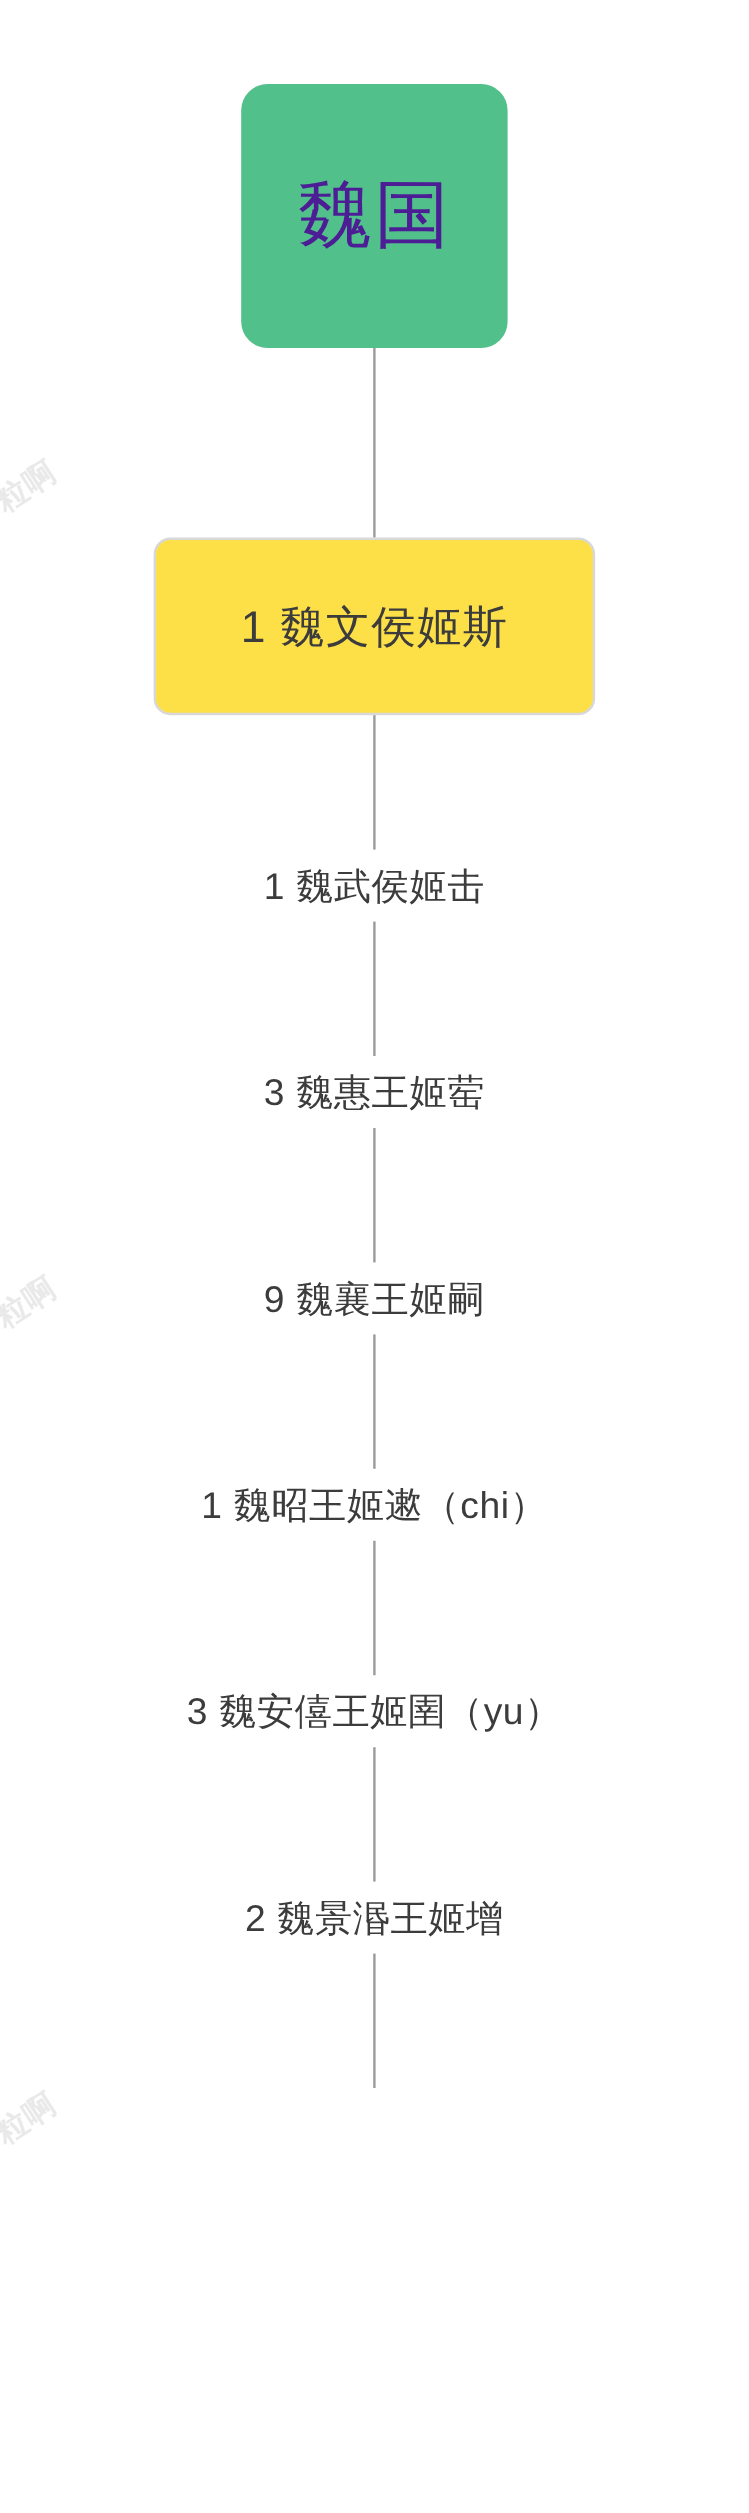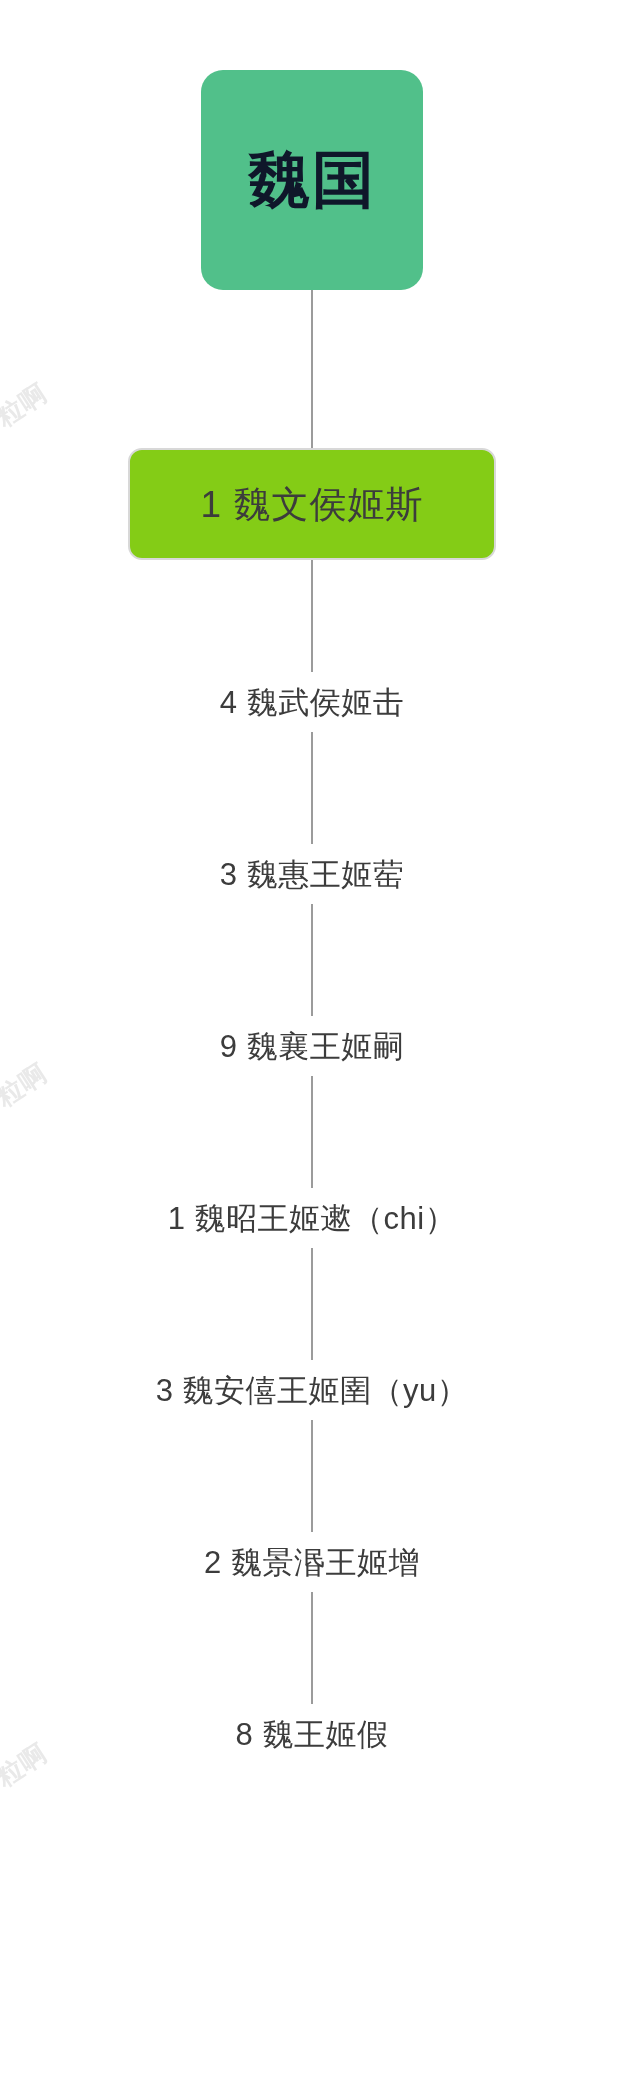--- a/index.html
+++ b/index.html
@@ -50,44 +50,44 @@
     height: 220px;
     border-radius: 22px;
     background: #51c08a;
     display: flex;
     align-items: center;
     justify-content: center;
     box-sizing: border-box;
     flex: none;
   }
   .root-label {
-    color: #0f172a;
+    color: #4c1d95;
     font-size: 62px;
-    font-weight: 700;
+    font-weight: 400;
     line-height: 1;
     letter-spacing: 2px;
   }
 
   
   .connector {
     width: 2px;
     background: #9b9b9b;
     flex: none;
   }
   .c-root   { height: 158px; }
   .c-1      { height: 112px; }
   .c-std    { height: 112px; }
 
   
   .node-boxed {
     width: 368px;
-    height: 112px;
+    height: 148px;
     border: 2px solid #d8d8d8;
     border-radius: 14px;
-    background: #84cc16;
+    background: #fde047;
     display: flex;
     align-items: center;
     justify-content: center;
     box-sizing: border-box;
     flex: none;
   }
   .node-boxed .node-text {
     font-size: 37px;
     color: #3c3c3c;
     letter-spacing: 1px;
@@ -122,21 +122,21 @@
 
   <div class="connector c-root"></div>
 
   <div class="node-boxed">
     <span class="node-text">1 魏文侯姬斯</span>
   </div>
 
   <div class="connector c-1"></div>
 
   <div class="node-plain">
-    <span class="node-text">4 魏武侯姬击</span>
+    <span class="node-text">1 魏武侯姬击</span>
   </div>
 
   <div class="connector c-std"></div>
 
   <div class="node-plain">
     <span class="node-text">3 魏惠王姬䓨</span>
   </div>
 
   <div class="connector c-std"></div>
 
@@ -157,21 +157,18 @@
   </div>
 
   <div class="connector c-std"></div>
 
   <div class="node-plain">
     <span class="node-text">2 魏景湣王姬增</span>
   </div>
 
   <div class="connector c-std"></div>
 
-  <div class="node-plain">
-    <span class="node-text">8 魏王姬假</span>
-  </div>
 
 </div>
 
 <div class="watermark wm-1">一粒啊</div>
 <div class="watermark wm-2">一粒啊</div>
 <div class="watermark wm-3">一粒啊</div>
 
 </body></html>

